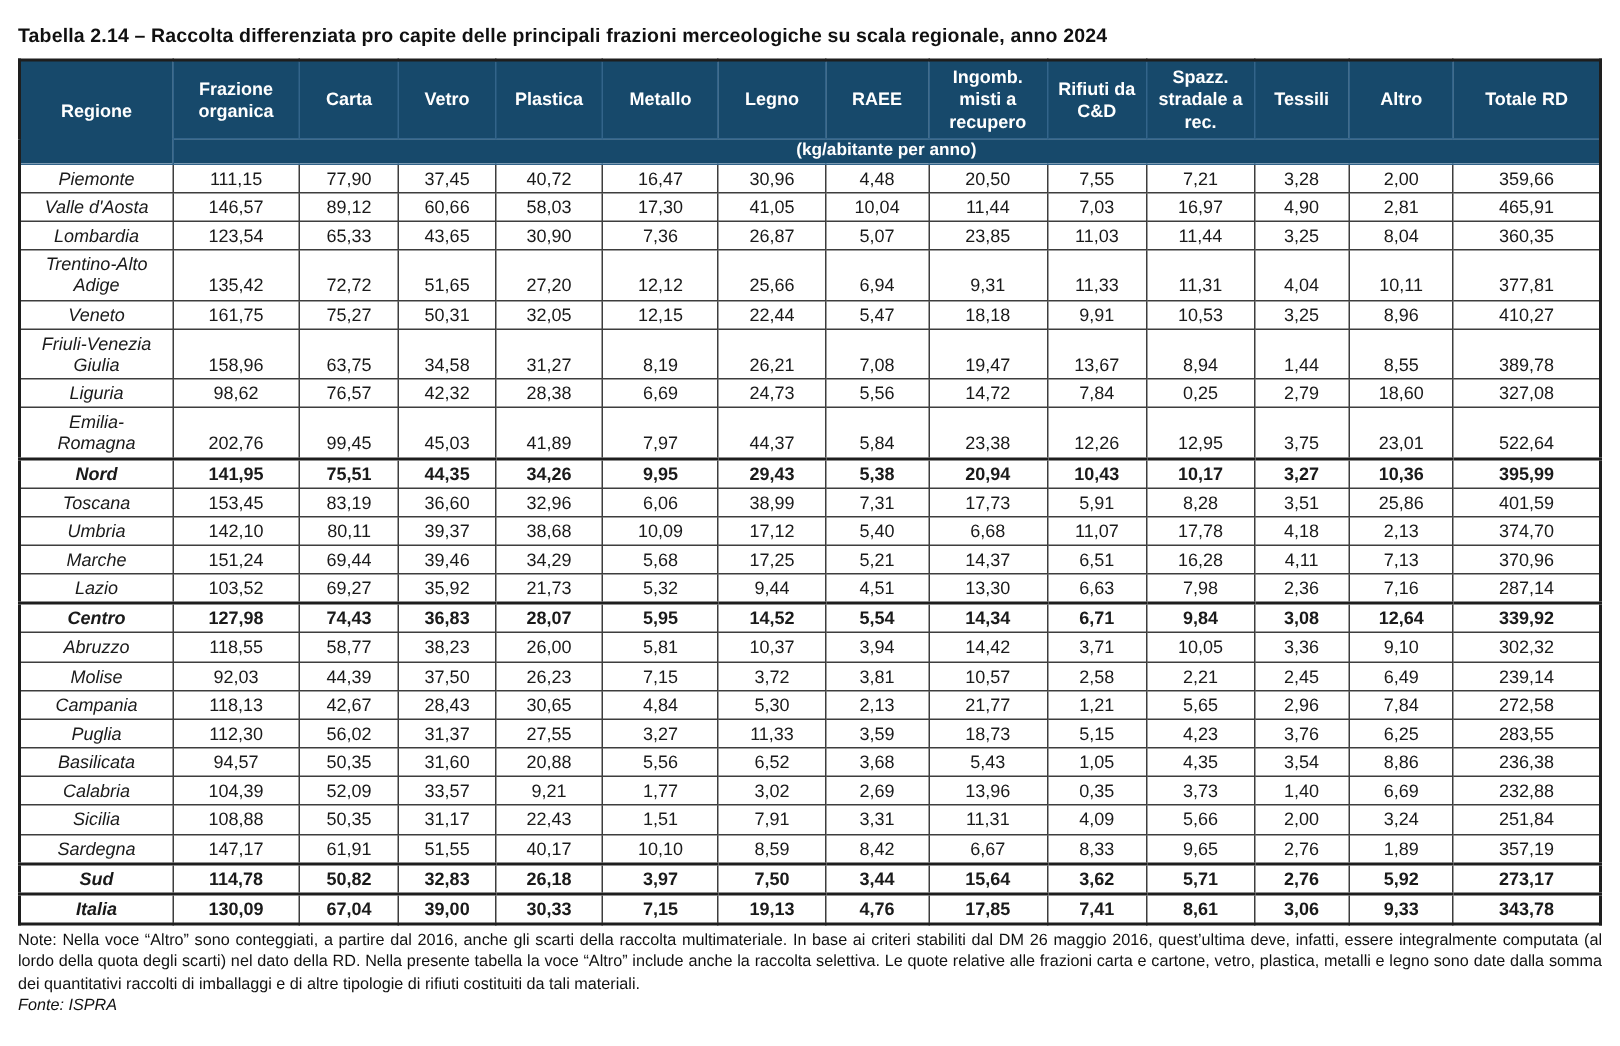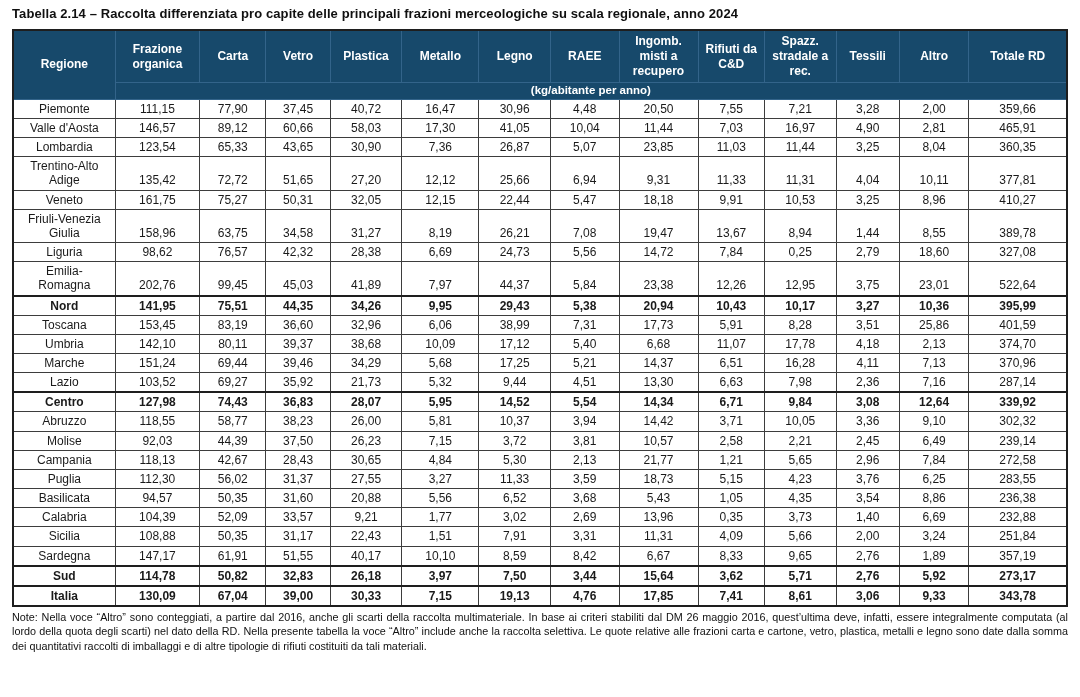--- a/index.html
+++ b/index.html
@@ -10,21 +10,21 @@
     --outer:#1E1E1E;
     --text:#1A1A1A;
   }
   *{box-sizing:border-box;}
   html,body{margin:0;padding:0;}
   body{
     width:1080px;height:697px;overflow:hidden;
     background:#FFFFFF;color:var(--text);
     font-family:"Liberation Sans", sans-serif;
   }
-  .page{padding:2px 12px 0 12px;}
+  .page{padding:12px 12px 0 12px;}
   .doc-title{
     font-size:13px;font-weight:bold;color:#101010;
     margin:4px 0 8px 0;letter-spacing:.1px;
   }
   table.data-table{
     width:1056px;border-collapse:collapse;table-layout:fixed;
     border:2px solid var(--outer);
   }
   thead th{
     background:var(--header-bg);color:var(--header-text);
@@ -34,21 +34,21 @@
   }
   thead tr.unit-row th{
     font-size:11.5px;padding:1px 2px;line-height:1.2;margin-left:20px;
   }
   tbody td{
     border:1px solid var(--grid);
     font-size:12px;line-height:1.18;
     text-align:center;padding:2px 3px;
     background:#FFFFFF;
   }
-  tbody td.region-cell{vertical-align:middle;padding:2px 8px;}
+  tbody td.region-cell{vertical-align:middle;padding:2px 8px;font-style:italic;}
   tbody td.value-cell{vertical-align:bottom;}
   tbody tr.summary td{font-weight:bold;border-top:2px solid var(--outer);}
   .notes{
     width:1056px;font-size:10.8px;line-height:1.32;
     margin-top:3px;text-align:justify;color:#111;
   }
   .fonte{
     width:1056px;font-size:10.8px;font-style:italic;color:#111;
     margin-top:1px;
   }
@@ -479,13 +479,14 @@
           <td class="value-cell">7,41</td>
           <td class="value-cell">8,61</td>
           <td class="value-cell">3,06</td>
           <td class="value-cell">9,33</td>
           <td class="value-cell">343,78</td>
         </tr>
       </tbody>
   </table>
 
   <div class="notes">Note: Nella voce “Altro” sono conteggiati, a partire dal 2016, anche gli scarti della raccolta multimateriale. In base ai criteri stabiliti dal DM 26 maggio 2016, quest’ultima deve, infatti, essere integralmente computata (al lordo della quota degli scarti) nel dato della RD. Nella presente tabella la voce “Altro” include anche la raccolta selettiva. Le quote relative alle frazioni carta e cartone, vetro, plastica, metalli e legno sono date dalla somma dei quantitativi raccolti di imballaggi e di altre tipologie di rifiuti costituiti da tali materiali.</div>
+  <div class="fonte">Fonte: ISPRA</div>
 </div>
 
 </body></html>

